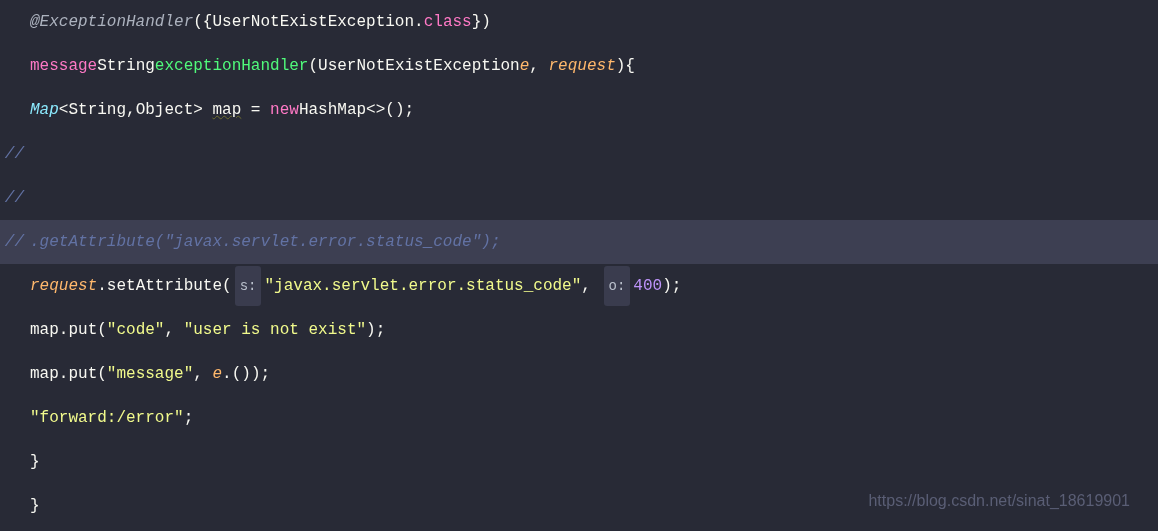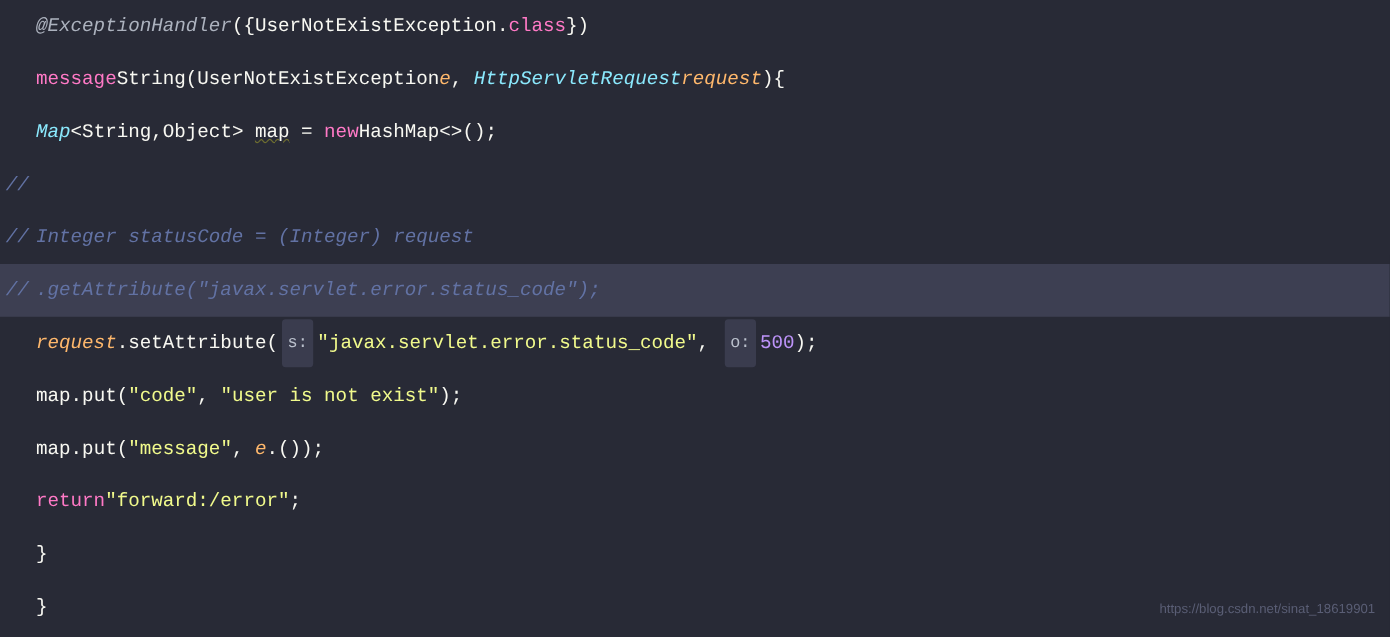--- a/index.html
+++ b/index.html
@@ -84,51 +84,51 @@
       border-radius: 3px;
       padding: 1px 5px;
       color: #bac0cc;
       font-size: 14px;
       font-style: normal;
       margin: 0 3px;
     }
     .watermark {
       position: absolute;
       bottom: 8px;
-      right: 12px;
+      right: 28px;
       color: #5a5e75;
-      font-size: 11px;
+      font-size: 16px;
       font-family: Arial, sans-serif;
       font-style: normal;
     }
   </style>
 </head>
 <body>
 
 <div class="code-container">
 
   <div class="line">    <span class="annotation">@ExceptionHandler</span><span class="punct">({</span><span class="white">UserNotExistException</span><span class="punct">.</span><span class="keyword">class</span><span class="punct">})</span></div>
 
-  <div class="line">    <span class="keyword">message</span> <span class="white">String</span> <span class="punct">(</span><span class="white">UserNotExistException</span> <span class="param">e</span><span class="punct">, </span><span class="type-italic">HttpServletRequest</span> <span class="param">request</span><span class="punct">){</span></div>
+  <div class="line">    <span class="keyword">message</span> <span class="white">String</span> <span class="method">exceptionHandler</span><span class="punct">(</span><span class="white">UserNotExistException</span> <span class="param">e</span><span class="punct">, </span> <span class="param">request</span><span class="punct">){</span></div>
 
   <div class="line">        <span class="type-italic">Map</span><span class="punct">&lt;</span><span class="white">String</span><span class="punct">,</span><span class="white">Object</span><span class="punct">&gt; </span><span class="white underline-wavy">map</span><span class="punct"> = </span><span class="keyword">new</span> <span class="white">HashMap</span><span class="punct">&lt;&gt;()</span><span class="punct">;</span></div>
 
   <div class="line"><span class="gutter">//</span>          </div>
 
-  <div class="line"><span class="gutter">//</span>          <span class="comment">Integer statusCode = (Integer) request</span></div>
+  <div class="line"><span class="gutter">//</span>          </div>
 
   <div class="line highlighted"><span class="gutter">//</span>                  <span class="comment">.getAttribute("javax.servlet.error.status_code");</span></div>
 
-  <div class="line">        <span class="param">request</span><span class="punct">.</span><span class="white">setAttribute</span><span class="punct">(</span> <span class="hint-box">s:</span> <span class="string">"javax.servlet.error.status_code"</span><span class="punct">, </span> <span class="hint-box">o:</span> <span class="number">500</span><span class="punct">);</span></div>
+  <div class="line">        <span class="param">request</span><span class="punct">.</span><span class="white">setAttribute</span><span class="punct">(</span> <span class="hint-box">s:</span> <span class="string">"javax.servlet.error.status_code"</span><span class="punct">, </span> <span class="hint-box">o:</span> <span class="number">400</span><span class="punct">);</span></div>
 
   <div class="line">        <span class="white">map</span><span class="punct">.</span><span class="white">put</span><span class="punct">(</span><span class="string">"code"</span><span class="punct">, </span><span class="string">"user is not exist"</span><span class="punct">);</span></div>
 
   <div class="line">        <span class="white">map</span><span class="punct">.</span><span class="white">put</span><span class="punct">(</span><span class="string">"message"</span><span class="punct">, </span><span class="param">e</span><span class="punct">.</span><span class="punct">()</span><span class="punct">);</span></div>
 
-  <div class="line">        <span class="keyword">return</span> <span class="string">"forward:/error"</span><span class="punct">;</span></div>
+  <div class="line">         <span class="string">"forward:/error"</span><span class="punct">;</span></div>
 
   <div class="line">    <span class="punct">}</span></div>
 
   <div class="line"><span class="punct">}</span></div>
 
 </div>
 
 <div class="watermark">https://blog.csdn.net/sinat_18619901</div>
 
 </body></html>

